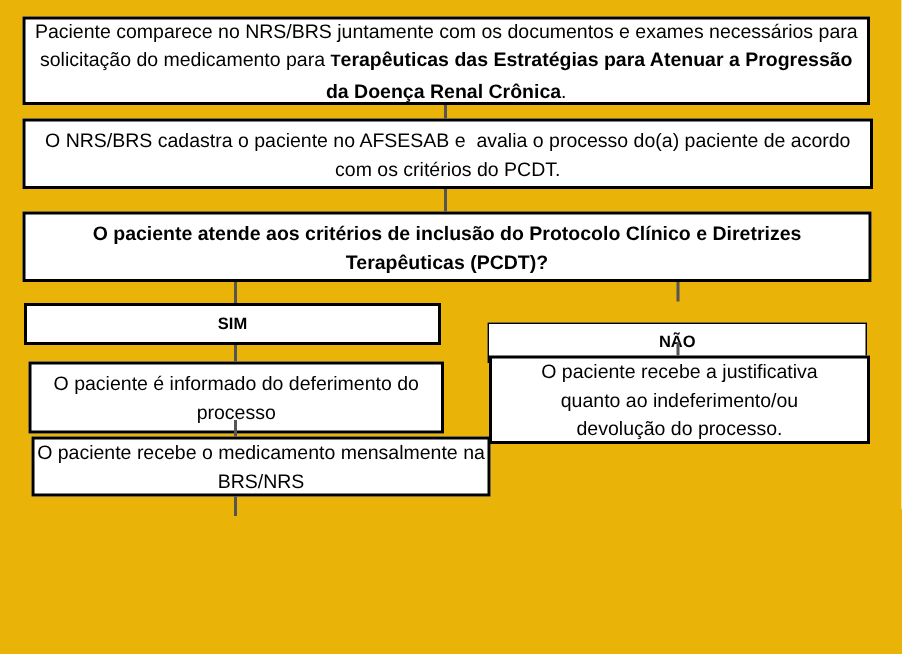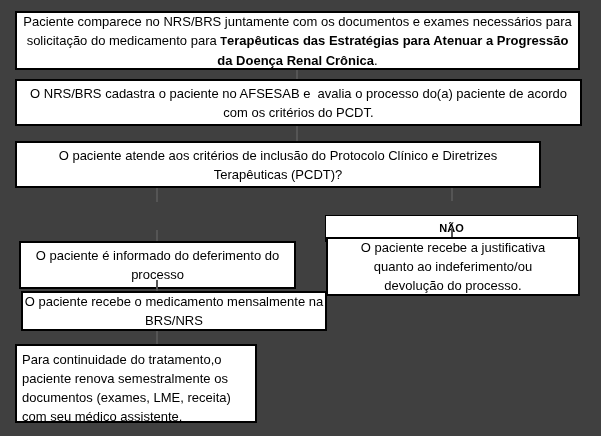--- a/index.html
+++ b/index.html
@@ -4,21 +4,21 @@
 <style>
   html, body {
     margin: 0;
     padding: 0;
     background: #ffffff;
   }
   .stage {
     position: relative;
     width: 601px;
     height: 436px;
-    background: #404040;
+    background: #eab308;
     font-family: "Liberation Sans", sans-serif;
     color: #000000;
     overflow: hidden;
   }
   .box {
     position: absolute;
     box-sizing: border-box;
     border: 2px solid #000000;
     background: #ffffff;
     display: flex;
@@ -26,21 +26,21 @@
     justify-content: center;
     text-align: center;
     font-size: 13px;
     line-height: 19px;
   }
   .box .txt { display: inline-block; }
   
   .b-start    { left: 15px;  top: 11px;  width: 565px; height: 59px; padding: 0 2px; }
   .b-register { left: 15px;  top: 79px;  width: 567px; height: 47px; padding: 0 11px; }
   .b-register .txt { white-space: pre-wrap; }
-  .b-decision { left: 15px;  top: 141px; width: 526px; height: 47px; padding: 0 4px; }
+  .b-decision { left: 15px;  top: 141px; width: 566px; height: 47px; padding: 0 4px; font-weight: bold; }
   
   .b-yes { left: 16px;  top: 202px; width: 278px; height: 28px; font-weight: bold; font-size: 11px; }
   .b-no  { left: 325px; top: 215px; width: 253px; height: 27px; font-weight: bold; font-size: 11px; border-width: 1px; }
   
   .b-deferral   { left: 19px; top: 241px; width: 277px; height: 48px; padding: 0 4px; }
   .b-medication { left: 21px; top: 291px; width: 306px; height: 40px; padding: 0 0; }
   .b-renewal    { left: 15px; top: 344px; width: 242px; height: 79px;
                   display: block; text-align: left; padding: 4px 5px; }
   
   .b-rejection  { left: 326px; top: 237px; width: 254px; height: 59px; padding: 0 20px; }
@@ -78,40 +78,40 @@
 
   <div class="conn c2"></div>
 
   <div class="box b-decision">
     <span class="txt">O paciente atende aos critérios de inclusão do Protocolo Clínico e Diretrizes Terapêuticas (PCDT)?</span>
   </div>
 
   <div class="conn c3"></div>
   <div class="conn c4"></div>
 
+  <div class="box b-yes">
+    <span class="txt">SIM</span>
+  </div>
   <div class="box b-no">
     <span class="txt">NÃO</span>
   </div>
 
   <div class="conn c5"></div>
   <div class="conn c6"></div>
 
   <div class="box b-deferral">
     <span class="txt">O paciente é informado do deferimento do processo</span>
   </div>
 
   <div class="conn c7"></div>
 
   <div class="box b-medication">
     <span class="txt">O paciente recebe o medicamento mensalmente na BRS/NRS</span>
   </div>
 
   <div class="conn c8"></div>
 
-  <div class="box b-renewal">
-    <span class="txt">Para continuidade do tratamento,o paciente renova semestralmente os documentos (exames, LME, receita) com seu médico assistente.</span>
-  </div>
 
   <div class="box b-rejection">
     <span class="txt">O paciente recebe a justificativa quanto ao indeferimento/ou devolução do processo.</span>
   </div>
 
 </div>
 
 </body></html>

